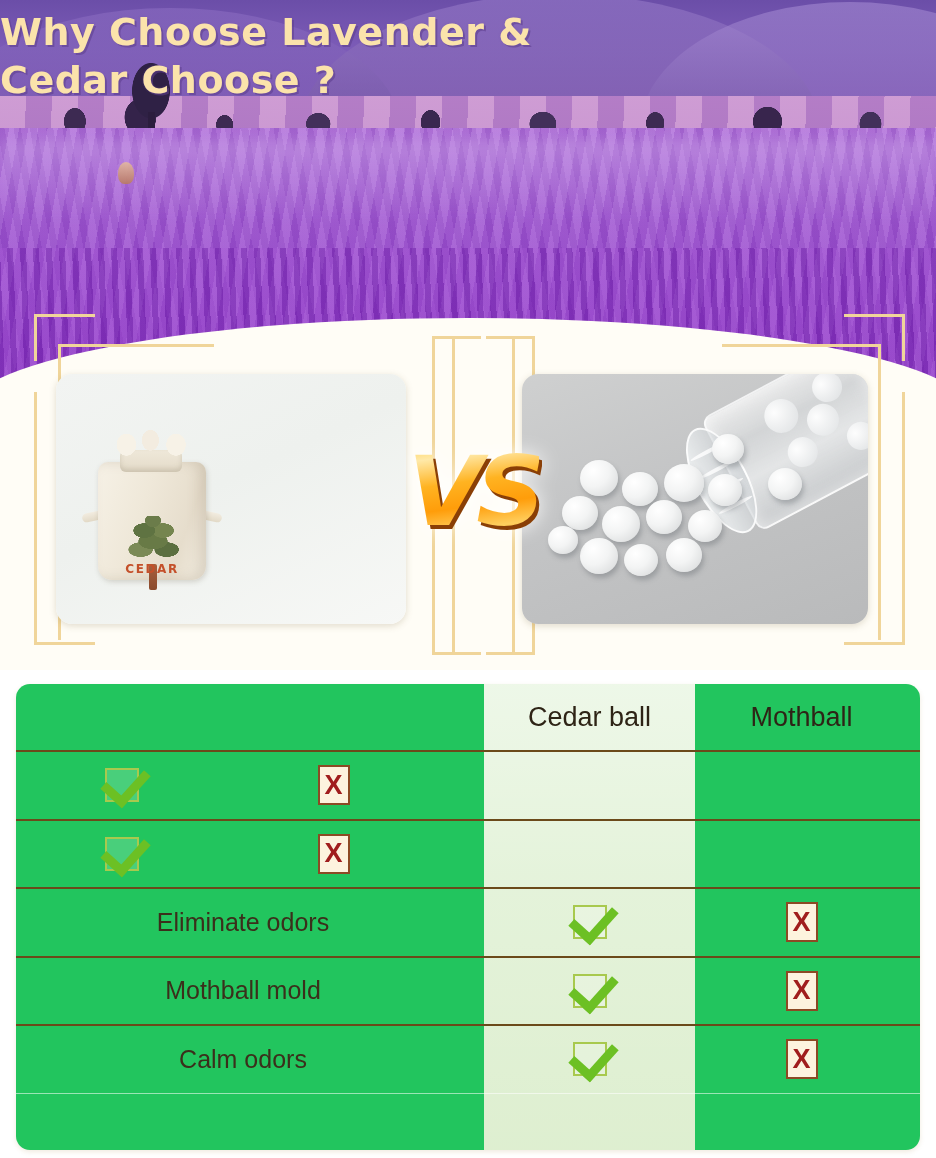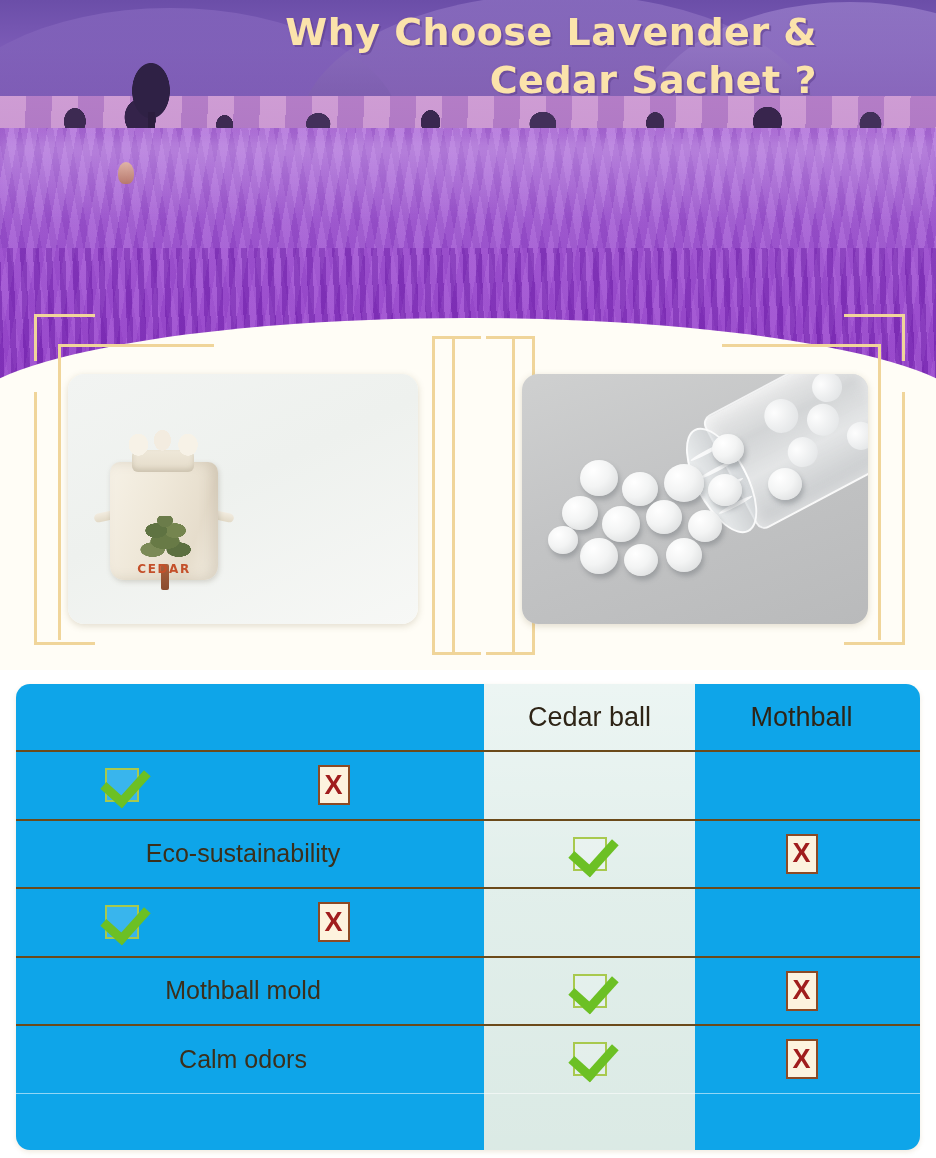--- a/index.html
+++ b/index.html
@@ -126,23 +126,23 @@
     left: 118px; top: 162px;
     width: 16px; height: 22px;
     border-radius: 50% 50% 40% 40%;
     background: linear-gradient(180deg,#e3b9a0,#b97a62);
     opacity: .9;
   }
 
   
   .title-wrap {
     position: absolute;
-    left: 12px; top: 8px;
+    left: 0; top: 8px;
     width: 805px;
-    text-align: right;
+    text-align: left;
     z-index: 6;
   }
   .title-line {
     font-family: "DejaVu Sans", sans-serif;
     font-weight: bold;
     font-size: 38px;
     line-height: 48px;
     letter-spacing: .5px;
     color: #fbe3ab;
     text-shadow:
@@ -200,21 +200,21 @@
 
   
   .panel {
     position: absolute;
     z-index: 8;
     border-radius: 16px;
     overflow: hidden;
     box-shadow: 0 2px 7px rgba(120,100,60,.22);
   }
   .panel-left {
-    left: 68px; top: 374px;
+    left: 56px; top: 374px;
     width: 350px; height: 250px;
     background: linear-gradient(155deg,#f2f4f2 0%, #eef1ee 45%, #f7f8f6 100%);
   }
   .panel-right {
     left: 522px; top: 374px;
     width: 346px; height: 250px;
     background: linear-gradient(160deg,#cfd0d0 0%, #c3c4c5 45%, #b9babb 100%);
   }
 
   
@@ -377,21 +377,21 @@
     filter: drop-shadow(3px 4px 0 #8a3f06) drop-shadow(0 0 10px rgba(255,255,255,.9));
   }
 
   
   .table {
     position: absolute;
     left: 16px; top: 684px;
     width: 904px; height: 466px;
     border-radius: 14px;
     overflow: hidden;
-    background: #0ea5e9;
+    background: #22c55e;
     z-index: 9;
     box-shadow: 0 2px 5px rgba(170,140,80,.18);
   }
   
   .col-highlight {
     position: absolute;
     left: 468px; top: 0;
     width: 211px; height: 466px;
     background: linear-gradient(180deg,
       rgba(255,252,244,.92) 0%, rgba(255,249,235,.88) 45%, rgba(255,246,228,.85) 100%);
@@ -479,21 +479,21 @@
     <div class="hero-midfield"></div>
     <div class="hero-treeline"></div>
     <div class="hero-bigtree"></div>
     <div class="hero-field"></div>
     <div class="hero-blur-band"></div>
     <div class="hero-person"></div>
   </div>
 
   <div class="title-wrap">
     <div class="title-line">Why Choose Lavender &amp;</div>
-    <div class="title-line">Cedar Sachet ?</div>
+    <div class="title-line">Cedar Choose ?</div>
   </div>
 
   <div class="gold-strip-left"></div>
   <div class="gold-strip-right"></div>
   <div class="arch-gold"></div>
   <div class="arch"></div>
   <div class="white-base"></div>
 
   <div class="frame-layer">
 
@@ -564,20 +564,21 @@
     <div class="ball" style="left:124px; top:126px; width:36px; height:34px;"></div>
     <div class="ball" style="left:166px; top:136px; width:34px; height:32px;"></div>
     <div class="ball" style="left:58px;  top:164px; width:38px; height:36px;"></div>
     <div class="ball" style="left:102px; top:170px; width:34px; height:32px;"></div>
     <div class="ball" style="left:144px; top:164px; width:36px; height:34px;"></div>
     <div class="ball" style="left:26px;  top:152px; width:30px; height:28px;"></div>
     <div class="ball" style="left:190px; top:60px;  width:32px; height:30px;"></div>
     <div class="ball" style="left:246px; top:94px;  width:34px; height:32px;"></div>
   </div>
 
+  <div class="vs">VS</div>
 
   <div class="table">
     <div class="col-highlight"></div>
 
     <div class="trow header">
       <div class="cell-feature"></div>
       <div class="cell-mark cell-head">Cedar ball</div>
       <div class="cell-mark right cell-head">Mothball</div>
     </div>
 
@@ -585,30 +586,30 @@
     <div class="trow">
       <div class="cell-mark">
         <span class="mark-check"></span>
       </div>
       <div class="cell-mark right">
         <span class="mark-cross">X</span>
       </div>
     </div>
 
     <div class="trow">
-      <div class="cell-feature">Eco-sustainability</div>
       <div class="cell-mark">
         <span class="mark-check"></span>
       </div>
       <div class="cell-mark right">
         <span class="mark-cross">X</span>
       </div>
     </div>
 
     <div class="trow">
+      <div class="cell-feature">Eliminate odors</div>
       <div class="cell-mark">
         <span class="mark-check"></span>
       </div>
       <div class="cell-mark right">
         <span class="mark-cross">X</span>
       </div>
     </div>
 
     <div class="trow">
       <div class="cell-feature">Mothball mold</div>

